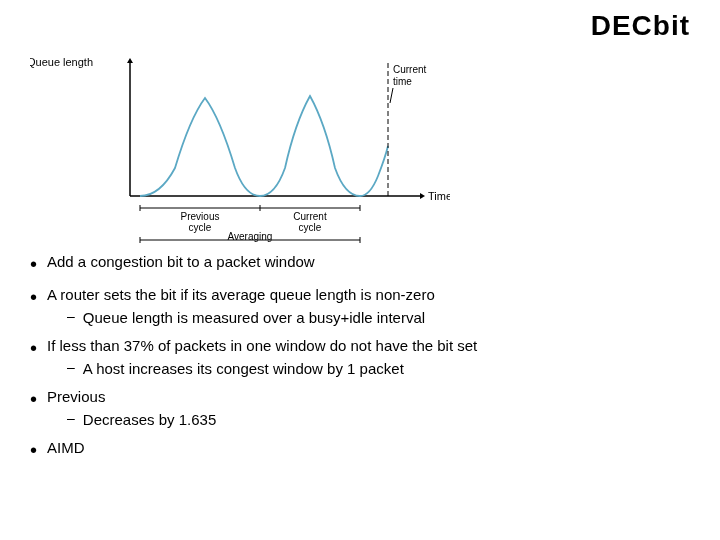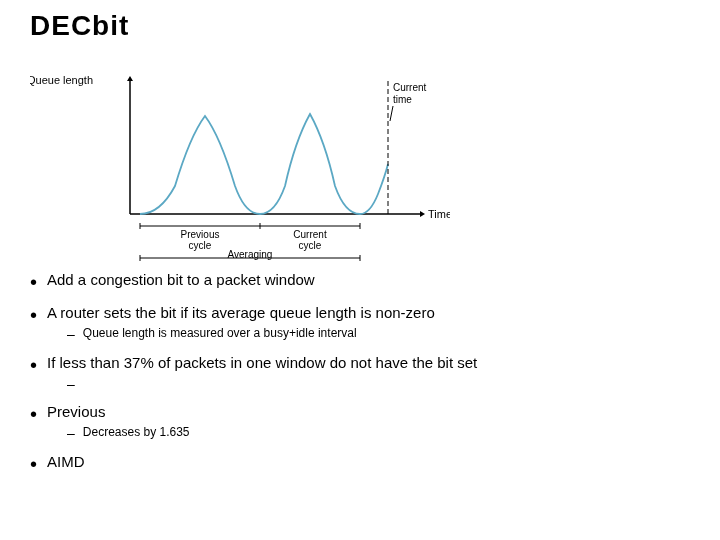--- a/index.html
+++ b/index.html
@@ -15,22 +15,22 @@
     .page {
       width: 720px;
       height: 540px;
       padding: 10px 30px 10px 30px;
       display: flex;
       flex-direction: column;
     }
     .title {
       font-size: 28px;
       font-weight: bold;
-      text-align: left;
-      margin-bottom: 24px;
+      text-align: right;
+      margin-bottom: 6px;
       letter-spacing: 1px;
     }
     .diagram-area {
       display: flex;
       margin-bottom: 6px;
     }
     .diagram-svg {
       width: 420px;
       height: 195px;
     }
@@ -57,21 +57,21 @@
       align-items: flex-start;
       margin-left: 20px;
       margin-top: 2px;
     }
     .sub-dash {
       margin-right: 8px;
       font-size: 14px;
       line-height: 1.4;
     }
     .sub-text {
-      font-size: 12px;
+      font-size: 15px;
       line-height: 1.4;
     }
   </style>
 </head>
 <body>
 
 <div class="page">
   <div class="title">DECbit</div>
 
   <div class="diagram-area">
@@ -136,20 +136,21 @@
         </div>
       </div>
     </div>
 
     <div class="bullet-item">
       <span class="bullet-dot">•</span>
       <div>
         <span class="bullet-text">If less than 37% of packets in one window do not have the bit set</span>
         <div class="sub-item">
           <span class="sub-dash">–</span>
+          <span class="sub-text">A host increases its congest window by 1 packet</span>
         </div>
       </div>
     </div>
 
     <div class="bullet-item">
       <span class="bullet-dot">•</span>
       <div>
         <span class="bullet-text">Previous</span>
         <div class="sub-item">
           <span class="sub-dash">–</span>

